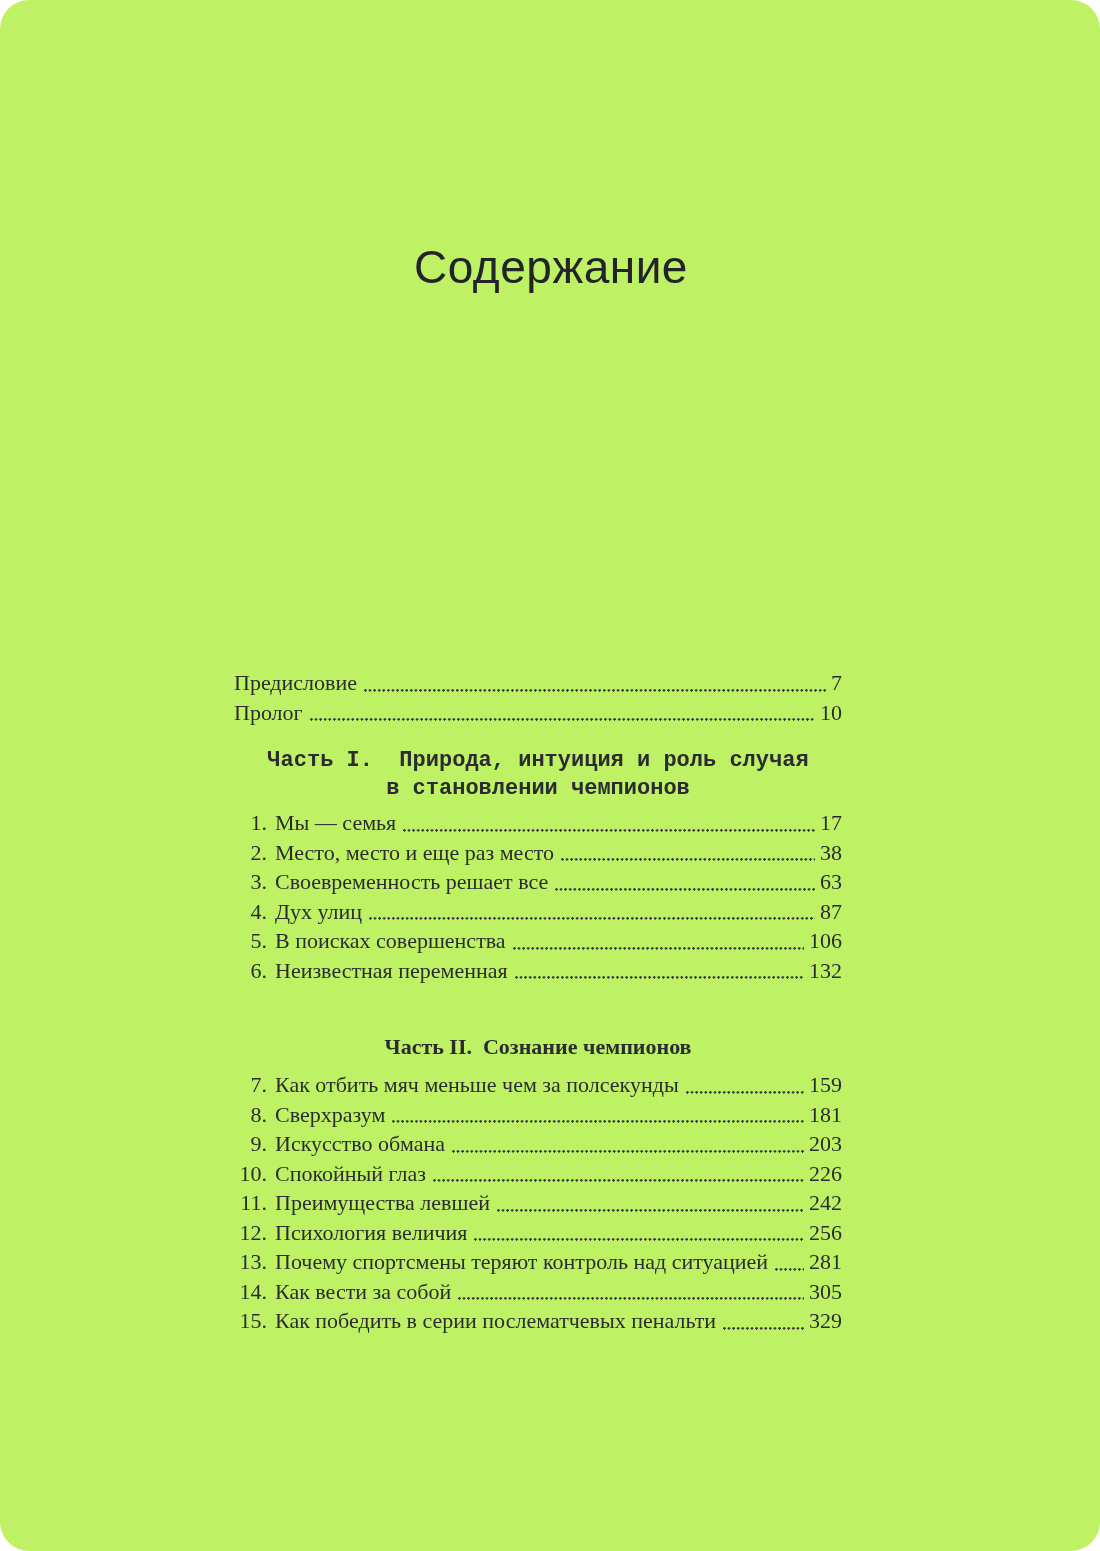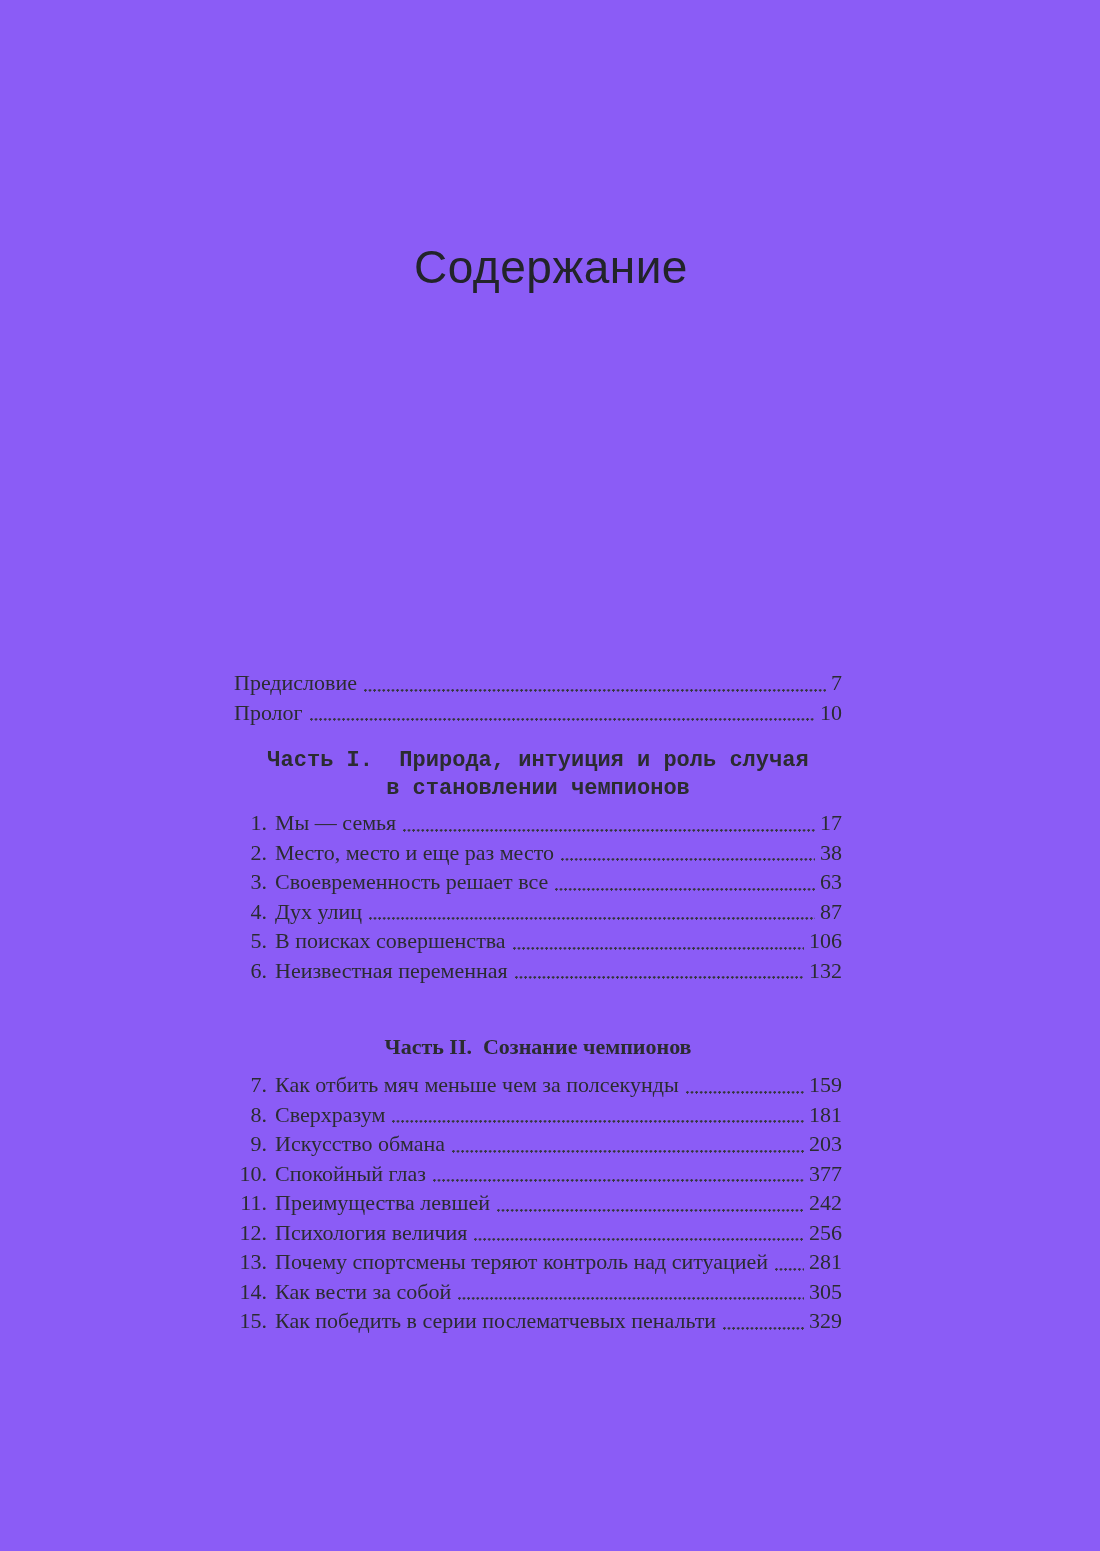--- a/index.html
+++ b/index.html
@@ -1,24 +1,25 @@
 <!DOCTYPE html>
 <html><head>
 <meta charset="utf-8">
 <style>
   * { margin: 0; padding: 0; box-sizing: border-box; }
   html, body { background: #ffffff; }
   .page {
     position: relative;
     width: 1100px;
     height: 1551px;
-    background: #8b5cf6;
+    background: #bef264;
     font-family: "Liberation Serif", serif;
     color: #2b2c31;
     overflow: hidden;
+    border-radius: 29px;
   }
   .page-title {
     position: absolute;
     top: 240px;
     left: 247px;
     width: 608px;
     text-align: center;
     font-family: "Liberation Sans", sans-serif;
     font-size: 46px;
     font-weight: 500;
@@ -150,21 +151,21 @@
       <div class="toc-row">
         <span class="toc-num">9.</span>
         <span class="toc-label">Искусство обмана</span>
         <span class="dot-leader"></span>
         <span class="toc-page">203</span>
       </div>
       <div class="toc-row">
         <span class="toc-num">10.</span>
         <span class="toc-label">Спокойный глаз</span>
         <span class="dot-leader"></span>
-        <span class="toc-page">377</span>
+        <span class="toc-page">226</span>
       </div>
       <div class="toc-row">
         <span class="toc-num">11.</span>
         <span class="toc-label">Преимущества левшей</span>
         <span class="dot-leader"></span>
         <span class="toc-page">242</span>
       </div>
       <div class="toc-row">
         <span class="toc-num">12.</span>
         <span class="toc-label">Психология величия</span>

